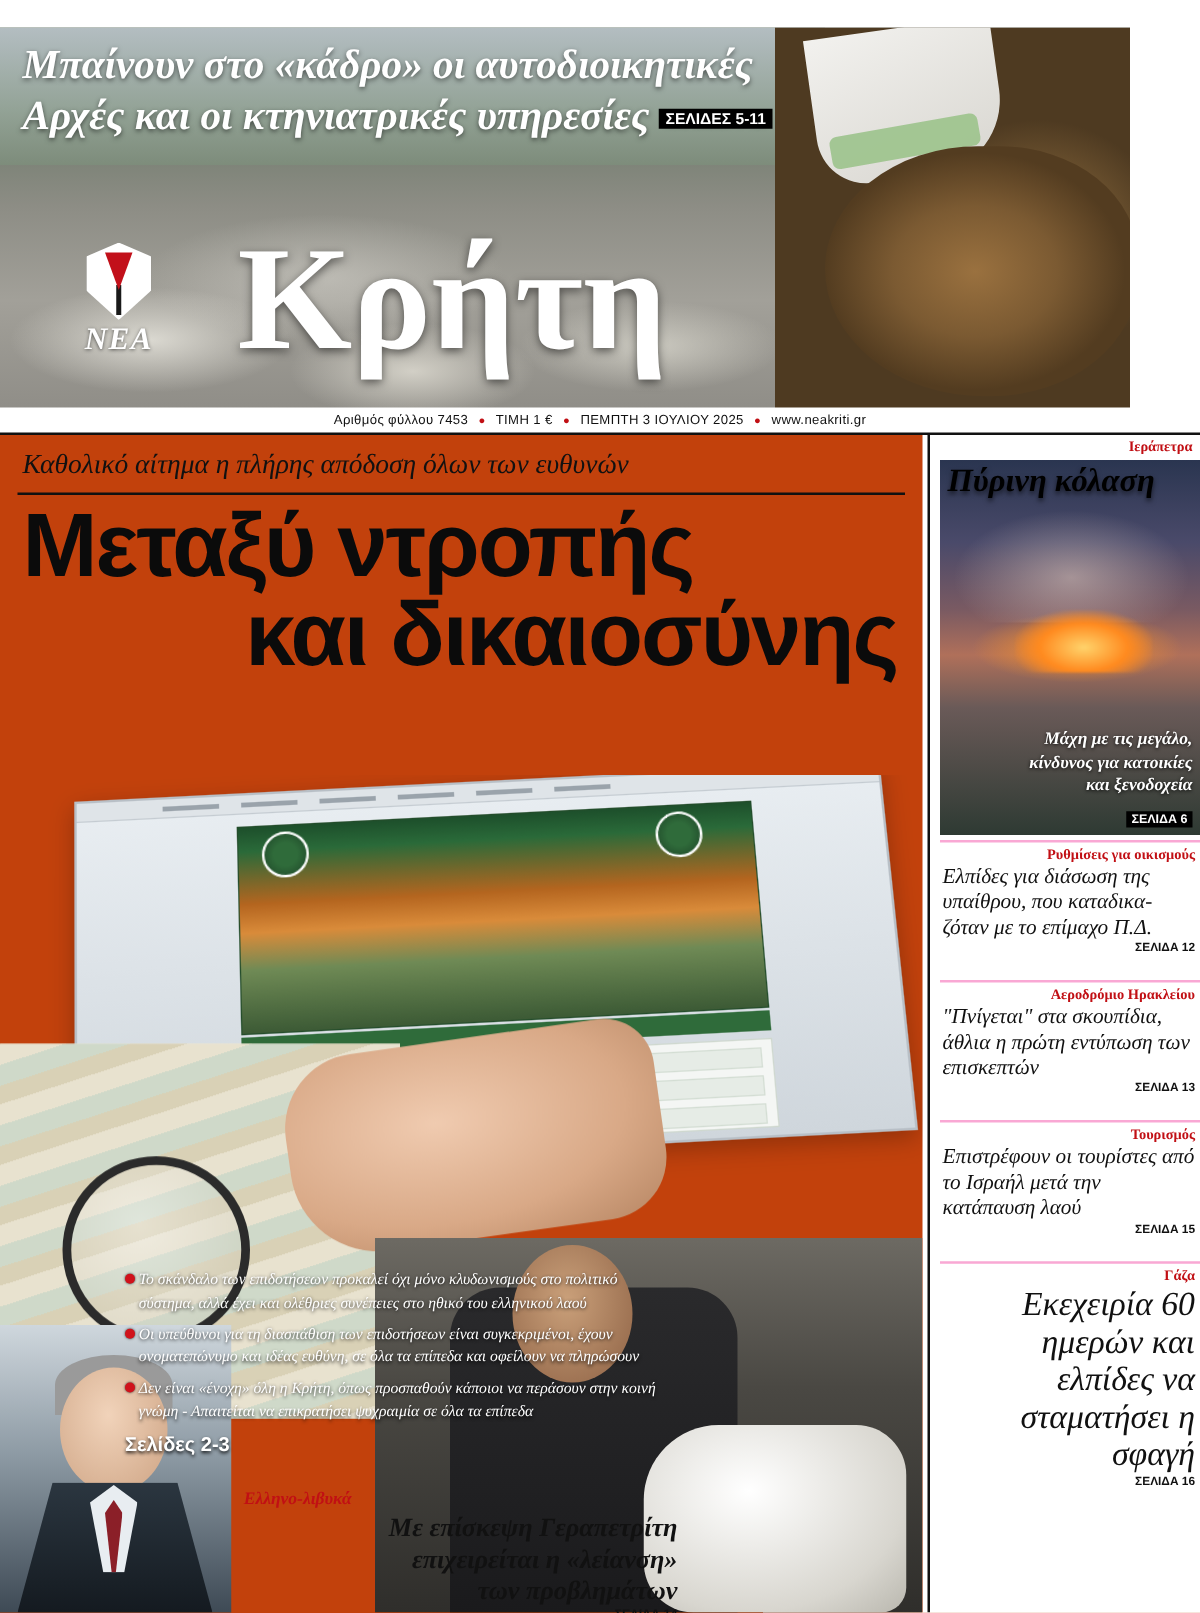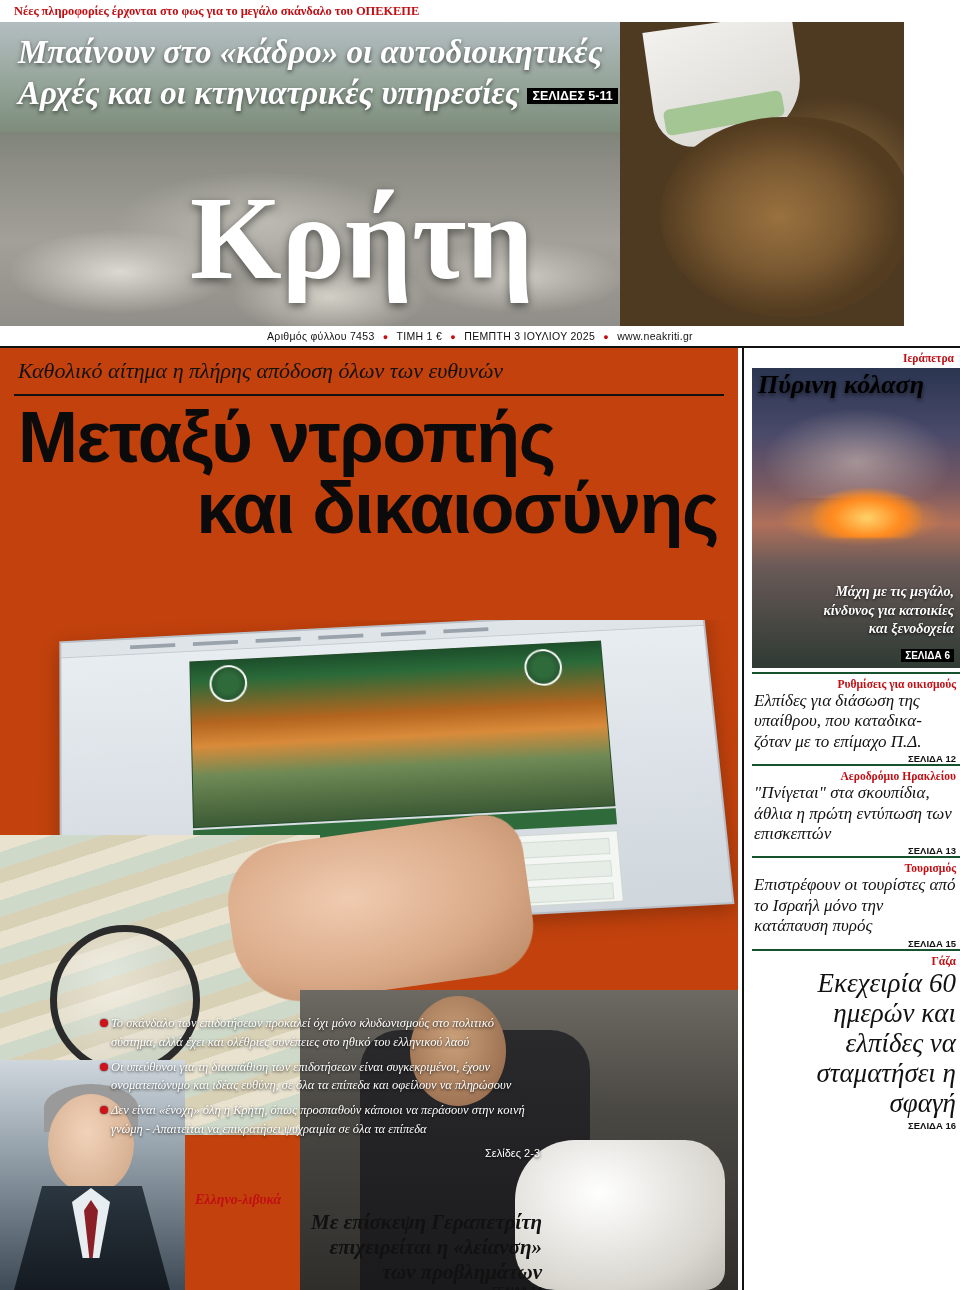--- a/index.html
+++ b/index.html
@@ -256,22 +256,22 @@
     position:absolute; left:100px; top:660px; width:440px; padding:6px 0 4px 0;
     color:#ffffff; font-family:"Liberation Serif", serif; font-style:italic;
     font-size:12.5px; line-height:1.5; text-shadow:0 1px 3px rgba(0,0,0,.9);
   }
   .bulletbox .b { display:flex; gap:3px; margin-bottom:6px; }
   .bulletbox .dot {
     flex:0 0 auto; width:8px; height:8px; border-radius:50%; background:#d0121b;
     margin-top:5px; box-shadow:0 0 2px rgba(0,0,0,.8);
   }
   .bulletbox .pages {
-    text-align:right; font-style:normal; font-family:"Liberation Sans", sans-serif;
-    font-size:11px; font-weight:normal; color:#fff;
+    text-align:left; font-style:normal; font-family:"Liberation Sans", sans-serif;
+    font-size:16px; font-weight:bold; color:#fff;
   }
 
   
   .bottom-teaser {
     position:absolute; left:185px; top:1188px; width:365px; height:102px;
     padding:4px 8px 4px 10px;
   }
   .bottom-teaser .tag {
     font-family:"Liberation Serif", serif; font-weight:bold; font-style:italic;
     font-size:14px; color:#c10f14; margin-bottom:2px;
@@ -320,21 +320,21 @@
     font-family:"Liberation Serif", serif; font-style:italic; font-weight:bold;
     font-size:14px; line-height:1.3; color:#fff; text-align:right;
     text-shadow:0 1px 3px rgba(0,0,0,.9);
   }
   .firephoto .pg {
     position:absolute; right:6px; bottom:6px;
     font-family:"Liberation Sans", sans-serif; font-size:10px; font-weight:bold;
     color:#fff; background:#000; padding:1px 4px;
   }
 
-  .rail .item { padding:4px 4px 0 2px; border-top:2px solid #14532d; }
+  .rail .item { padding:4px 4px 20px 2px; border-top:2px solid #f9a8d4; }
   .rail .item.first { margin-top:306px; }
   .rail .item .cat {
     text-align:right; font-family:"Liberation Serif", serif; font-weight:bold;
     font-size:11.5px; color:#c10f14; margin-bottom:1px;
   }
   .rail .item .txt {
     font-family:"Liberation Serif", serif; font-style:italic;
     font-size:17px; line-height:1.2; color:#111;
   }
   .rail .item .pg {
@@ -345,41 +345,44 @@
   .rail .item.gaza .txt {
     font-style:italic; font-weight:normal; font-size:27px; line-height:1.12;
     text-align:right;
   }
 </style>
 </head>
 <body>
 
 <div class="page">
 
-  <div class="topstrip">
-    <div class="kicker">Νέες πληροφορίες έρχονται στο φως για το μεγάλο σκάνδαλο του ΟΠΕΚΕΠΕ</div>
-  </div>
 
   <div class="hero">
     <div class="road"></div>
     <div class="hills"></div>
     <div class="vet">
       <div class="glove"></div>
       <div class="band"></div>
       <div class="lamb"></div>
       <div class="cord"></div>
     </div>
     <div class="headline">
       <span>Μπαίνουν στο «κάδρο» οι  αυτοδιοικητικές</span>
       <span class="l2">
         <span>Αρχές και οι κτηνιατρικές υπηρεσίες</span><span class="pages-tag">ΣΕΛΙΔΕΣ 5-11</span>
       </span>
     </div>
 
     <div class="masthead">
+      <div class="logo-wrap">
+        <div class="shield">
+            <span class="pen"></span>
+          </div>
+        <div class="nea">ΝΕΑ</div>
+      </div>
       <div class="kriti">Κρήτη</div>
     </div>
   </div>
 
   <div class="infobar">
     <div class="line">
       <span>Αριθμός φύλλου</span>
       <span>7453</span>
       <span class="dot">●</span>
       <span>ΤΙΜΗ 1 €</span>
@@ -488,21 +491,21 @@
     </div>
 
     <div class="item">
       <div class="cat">Αεροδρόμιο Ηρακλείου</div>
       <div class="txt">"Πνίγεται" στα σκουπίδια, άθλια η πρώτη εντύπωση των επισκεπτών</div>
       <div class="pg">ΣΕΛΙΔΑ 13</div>
     </div>
 
     <div class="item">
       <div class="cat">Τουρισμός</div>
-      <div class="txt">Επιστρέφουν οι τουρίστες από το Ισραήλ μόνο την κατάπαυση πυρός</div>
+      <div class="txt">Επιστρέφουν οι τουρίστες από το Ισραήλ μετά την κατάπαυση λαού</div>
       <div class="pg">ΣΕΛΙΔΑ 15</div>
     </div>
 
     <div class="item gaza">
       <div class="cat">Γάζα</div>
       <div class="txt">Εκεχειρία 60 ημερών και ελπίδες να σταματήσει η σφαγή</div>
       <div class="pg">ΣΕΛΙΔΑ 16</div>
     </div>
   </div>
 

